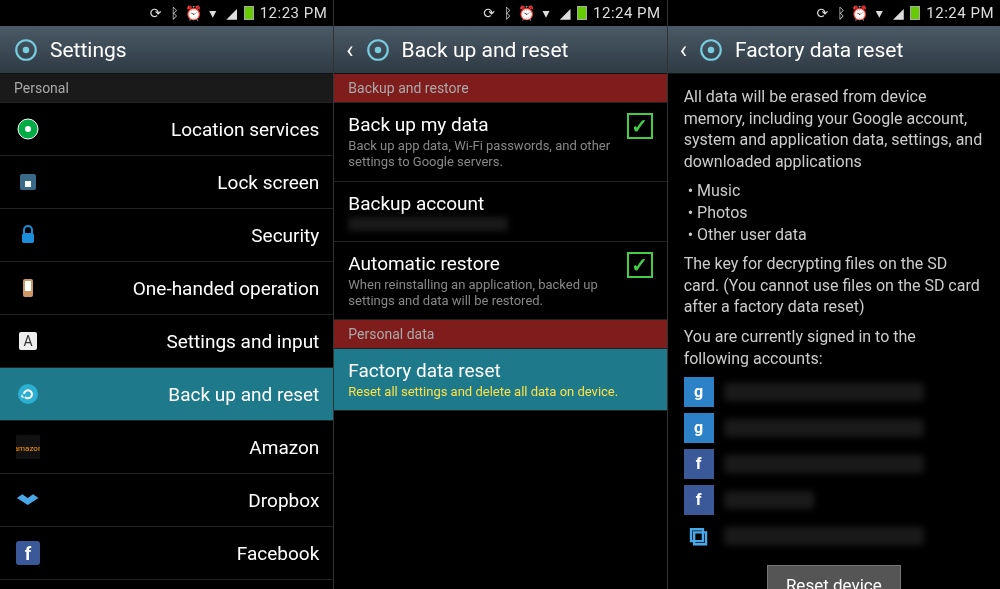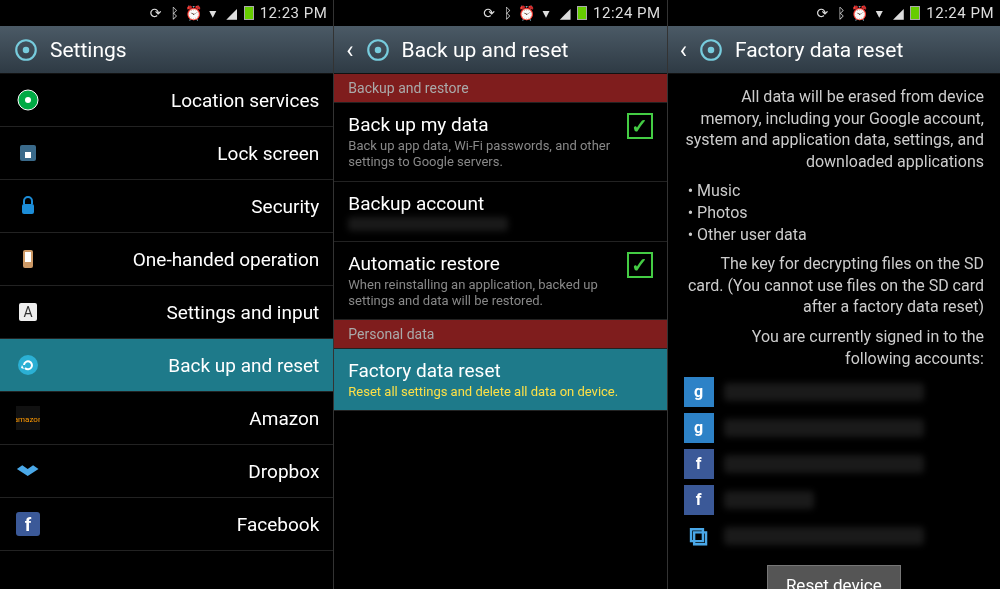--- a/index.html
+++ b/index.html
@@ -30,21 +30,21 @@
   .item2 .text { flex: 1; }
   .item2 .lbl { font-size: 19px; }
   .item2 .desc { font-size: 13px; color: #888; margin-top: 2px; line-height: 1.25; }
   .item2.selected { background: #1e7a8a; }
   .item2.selected .desc { color: #fde047; }
   .check { width: 26px; height: 26px; border: 2px solid #555; display: inline-flex; align-items: center; justify-content: center; flex-shrink: 0; }
   .check.on { border-color: #4c4; }
   .check.on::after { content: "✓"; color: #4c4; font-size: 20px; font-weight: bold; }
 
   .content3 { padding: 12px 16px; font-size: 16px; color: #ccc; line-height: 1.35; overflow-y: auto; flex: 1; }
-  .content3 p { margin-bottom: 8px; text-align: right; }
+  .content3 p { margin-bottom: 8px; }
   .bullets { margin: 4px 0 8px 4px; }
   .bullets div::before { content: "• "; }
   .accounts { margin-top: 6px; }
   .acct { display: flex; align-items: center; gap: 10px; margin: 6px 0; }
   .acct-icon { width: 30px; height: 30px; display: inline-flex; align-items: center; justify-content: center; color: #fff; font-weight: bold; font-size: 16px; }
   .g { background: #2d82c7; }
   .fb { background: #3b5998; }
   .db { background: transparent; color:#4aa8e8; font-size:26px; }
   .blur { width: 200px; height: 18px; background: #1a1a1a; filter: blur(3px); border-radius: 4px; }
   .btn-row { text-align: center; margin-top: 14px; }
@@ -67,20 +67,21 @@
   </div>
   <div class="titlebar">
     <span class="gear">
       <svg viewBox="0 0 24 24" width="26" height="26">
           <circle cx="12" cy="12" r="9" fill="none" stroke="#7cd" stroke-width="2"></circle>
           <circle cx="12" cy="12" r="3" fill="#7cd"></circle>
         </svg>
     </span>
     <span class="title">Settings</span>
   </div>
+  <div class="section-header">Personal</div>
 
   <div class="item">
     <span class="item-icon">
         <svg width="24" height="24">
           <circle cx="12" cy="12" r="10" fill="#0a4" stroke="#fff" stroke-width="1"></circle>
           <circle cx="12" cy="12" r="3" fill="#fff"></circle>
         </svg>
       </span>
     <span class="label">Location services</span>
   </div>

